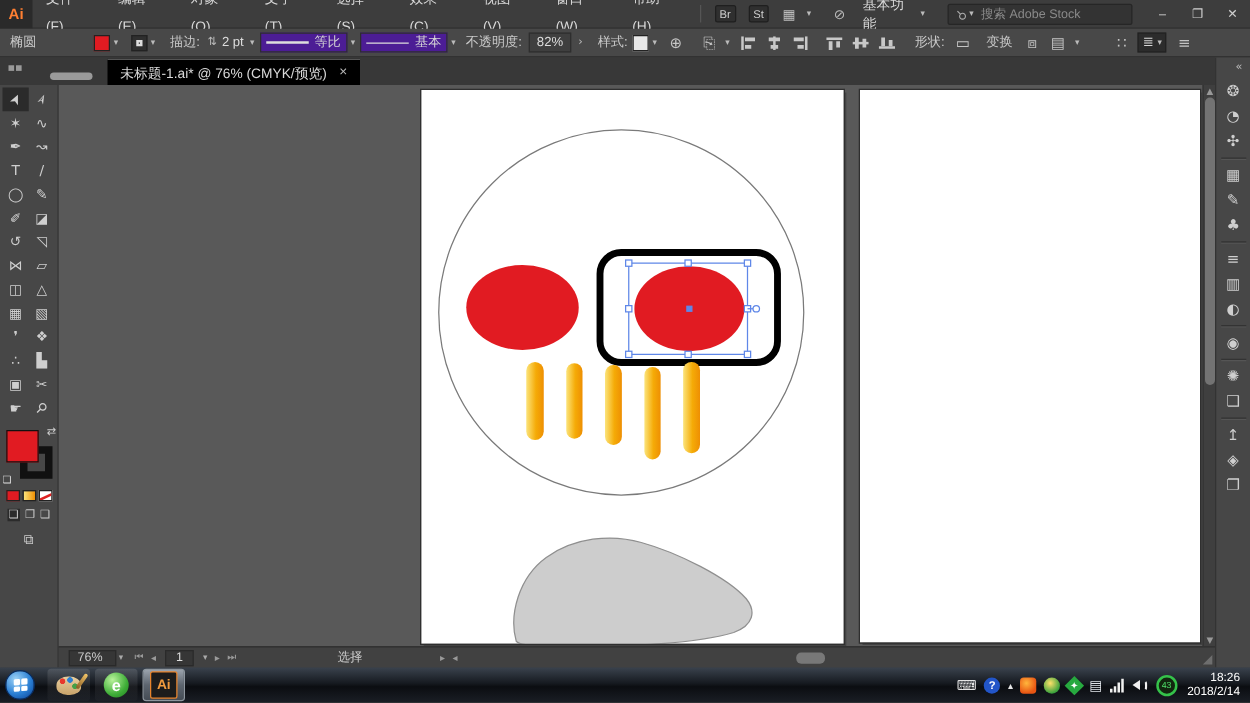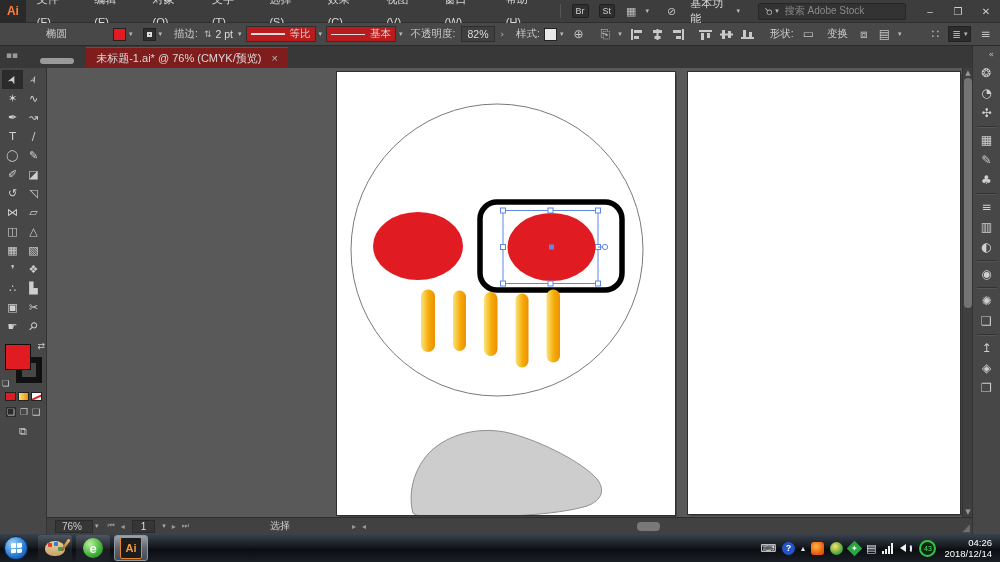--- a/index.html
+++ b/index.html
@@ -26,49 +26,49 @@
   .searchbox { display:flex; align-items:center; background:#333; border:1px solid #262626;
     border-radius:2px; height:17px; width:150px; padding:0 6px; margin:0 10px; }
   .searchbox .mag { transform:rotate(135deg); display:inline-block; font-size:10px; color:#aaa; }
   .searchbox .ph { color:#8a8a8a; margin-left:6px; font-size:10px; }
   .winbtns { display:flex; }
   .winbtn { width:28px; height:23px; display:flex; align-items:center; justify-content:center;
     color:#cfcfcf; font-size:10px; }
 
   
   .controlbar { position:absolute; left:0; top:23px; width:1000px; height:23px; background:#484848;
-    display:flex; align-items:center; border-bottom:1px solid #2b2b2b; font-size:10.5px;padding-left:38px; }
+    display:flex; align-items:center; border-bottom:1px solid #2b2b2b; font-size:10.5px; }
   .cb-label { color:#c9c9c9; margin:0 4px 0 8px; white-space:nowrap; }
   .swatch { width:13px; height:13px; border:1px solid #222; display:inline-block; }
   .swatch.red { background:#e11b22; }
   .swatch.strokebox { background:#2f2f2f; position:relative; }
   .swatch.strokebox::after { content:""; position:absolute; left:3px; top:3px; right:3px; bottom:3px;
     border:2px solid #ddd; }
   .swatch.light { background:#e8e8e8; }
   .stepper { color:#bbb; font-size:9px; margin:0 2px; }
   .cb-value { color:#ddd; margin:0 2px; }
-  .dd-line { display:flex; align-items:center; background:#b91c1c; border:1px solid #2e2e2e;
+  .dd-line { display:flex; align-items:center; background:#4c1d95; border:1px solid #2e2e2e;
     height:16px; padding:0 4px; margin-left:4px; }
   .dd-line .line { width:34px; height:2px; background:#ddd; margin-right:5px; }
   .dd-line .line.thin { height:1px; }
   .valbox { background:#3f3f3f; border:1px solid #2e2e2e; height:16px; line-height:15px;
     padding:0 5px; margin:0 2px; color:#ddd; }
   .expand { color:#bbb; margin:0 4px; font-size:9px; }
   .cb-icon { color:#c4c4c4; margin:0 5px; font-size:12px; }
   .align-group { display:flex; align-items:center; margin:0 4px; }
   .align-ic { margin:0 4px; display:inline-flex; }
   .cb-pressed { background:#2c2c2c; border:1px solid #222; padding:1px 3px; display:inline-flex;
     align-items:center; margin:0 4px; }
 
   
   .tabbar { position:absolute; left:0; top:46px; width:972px; height:22px; background:#383838;
     display:flex; align-items:flex-end; }
   .panel-collapse { color:#9a9a9a; font-size:9px; margin:2px 4px 8px 6px; }
   .tab-grip { width:34px; height:6px; background:#9a9a9a; border-radius:3px; margin:0 0 4px 18px; }
-  .doc-tab { background:#7f1d1d; height:21px; display:flex; align-items:center; padding:0 10px;
+  .doc-tab { background:#000000; height:21px; display:flex; align-items:center; padding:0 10px;
     margin-left:12px; color:#d9d9d9; border-top:1px solid #555;text-align:right; }
   .doc-tab .close { margin-left:10px; color:#bbb; font-size:11px; }
 
   
   .toolpanel { position:absolute; left:0; top:68px; width:47px; height:466px; background:#474747;
     border-right:1px solid #333; display:flex; flex-direction:column; align-items:center; }
   .tools { display:grid; grid-template-columns:21px 21px; margin-top:2px; }
   .tool { width:21px; height:19px; display:flex; align-items:center; justify-content:center;
     color:#cfcfcf; font-size:11px; }
   .tool.active { background:#2b2b2b; }
@@ -556,17 +556,17 @@
         <i style="height:5px"></i>
         <i style="height:8px"></i>
         <i style="height:11px"></i>
       </span>
     <span class="vol" data-name="volume-icon">
         <span class="tri"></span>
         <span class="wave"></span>
       </span>
     <span class="batt" data-name="battery-indicator">43</span>
     <div class="clock" data-name="taskbar-clock">
-      <div data-name="clock-time">04:26</div>
-      <div data-name="clock-date">2018/12/14</div>
+      <div data-name="clock-time">18:26</div>
+      <div data-name="clock-date">2018/2/14</div>
     </div>
   </div>
 </div>
 
 </body></html>

